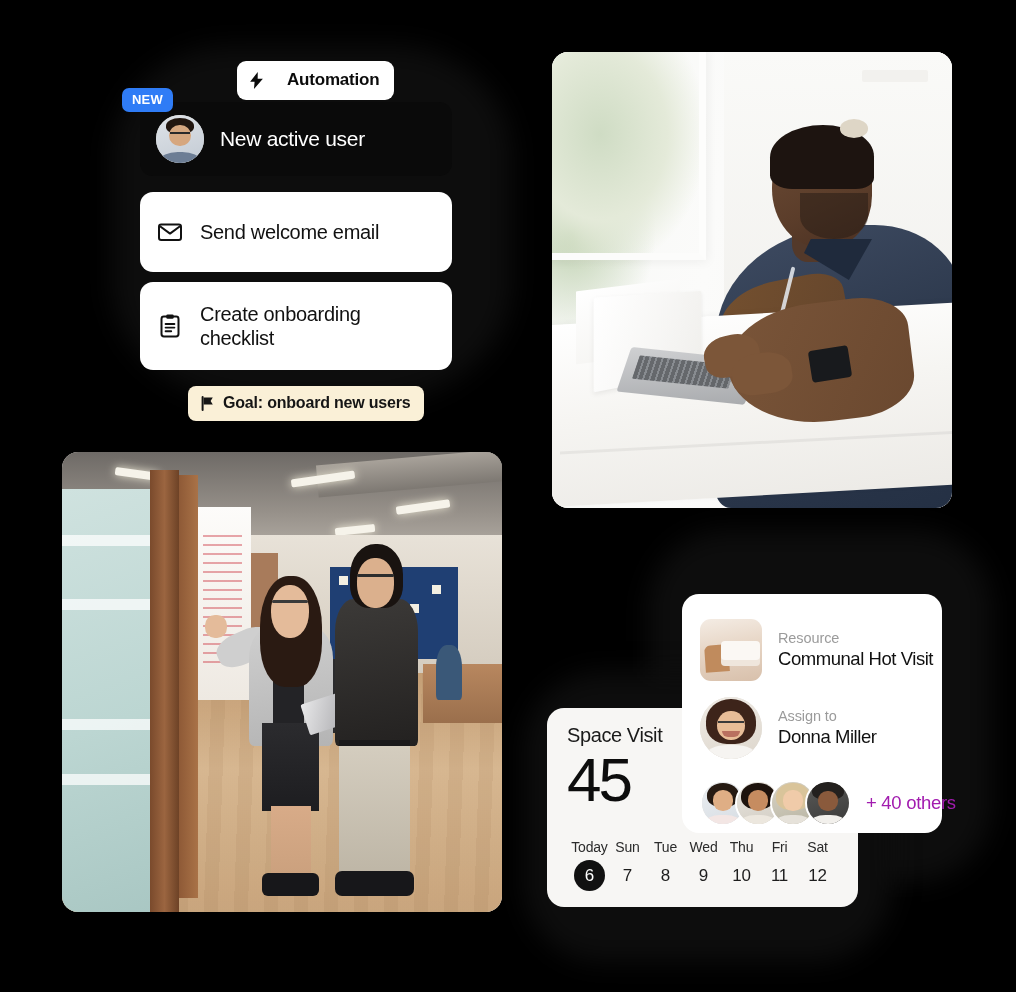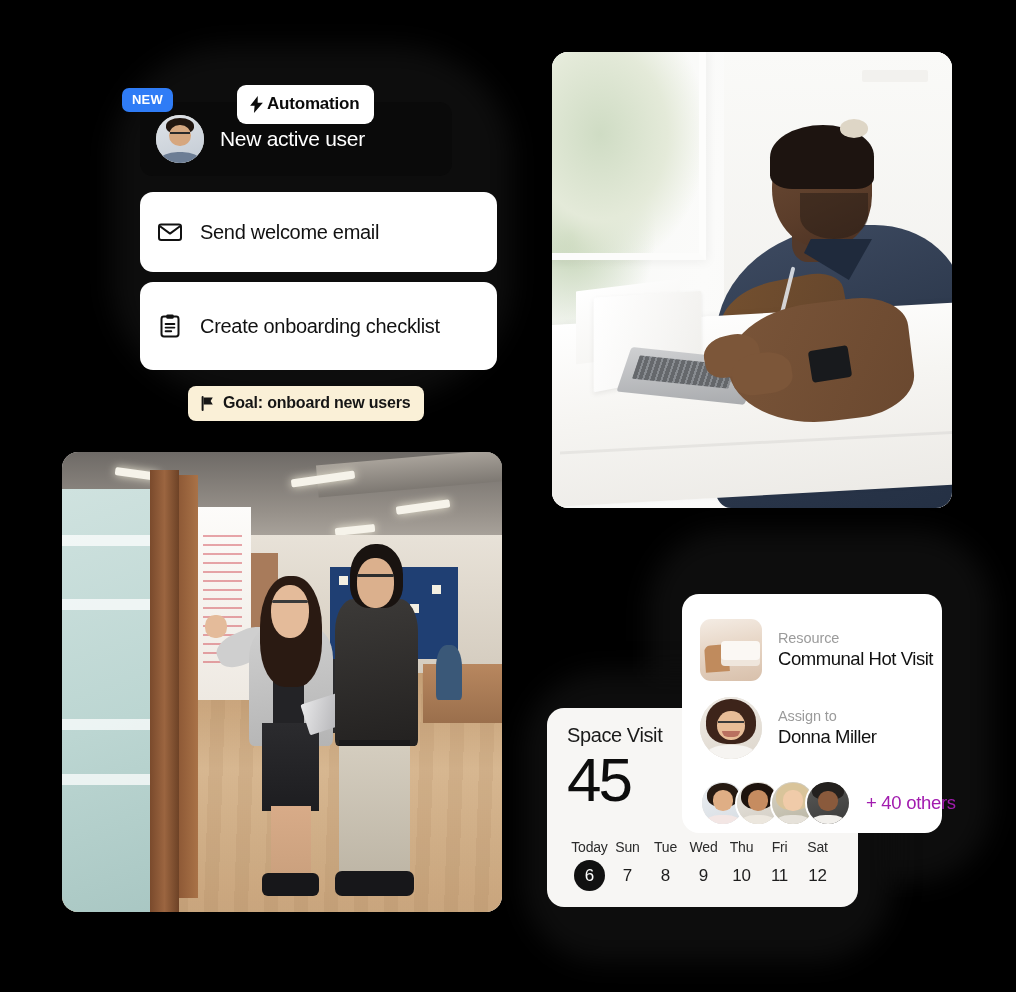--- a/index.html
+++ b/index.html
@@ -350,25 +350,25 @@
   .face .fc-bg { position: absolute; inset: 0; }
   .face .fc-hair { position: absolute; border-radius: 50% 50% 42% 42%; }
   .face .fc-skin { position: absolute; border-radius: 48%; }
   .face .fc-body { position: absolute; left: 8%; bottom: -20%; width: 84%; height: 42%; border-radius: 44% 44% 0 0; }
 
   
   #automation-group { position: absolute; left: 112px; top: 46px; width: 400px; height: 360px; }
 
   .pill-automation {
     position: absolute; left: 125px; top: 15px;
-    display: flex; align-items: center; gap: 4px;
+    display: flex; align-items: center; gap: 24px;
     background: #ffffff; color: #0b0b0b;
     border-radius: 9px; padding: 9px 15px 10px 13px;
     font-size: 17px; font-weight: 700; letter-spacing: -.2px;
-    z-index: 6; white-space: nowrap; margin-top: 24px;
+    z-index: 6; white-space: nowrap;
   }
   .bolt-icon { width: 13px; height: 17px; display: block; }
 
   .badge-new {
     position: absolute; left: 10px; top: 42px; z-index: 7;
     background: #2f7cf6; color: #ffffff;
     font-size: 13px; font-weight: 700; letter-spacing: .2px;
     padding: 4px 10px 5px; border-radius: 7px;
   }
 
@@ -379,21 +379,21 @@
     z-index: 5;
   }
   .row-dark .avatar {
     width: 48px; height: 48px; flex: 0 0 48px; border-radius: 50%;
   }
   .row-dark .row-label {
     color: #ffffff; font-size: 21px; font-weight: 500; letter-spacing: -.3px;
   }
 
   .row-white {
-    position: absolute; left: 28px; width: 357px;
+    position: absolute; left: 28px; width: 312px;
     background: #ffffff; border-radius: 13px;
     display: flex; align-items: center; gap: 17px; padding: 0 17px;
     color: #111111; z-index: 5;
   }
   #row-email  { top: 146px; height: 80px; }
   #row-checklist { top: 236px; height: 88px; }
   .row-white .row-label {
     font-size: 20px; font-weight: 500; letter-spacing: -.3px; line-height: 1.22;
   }
   .row-white .glyph { width: 26px; height: 26px; flex: 0 0 26px; }

